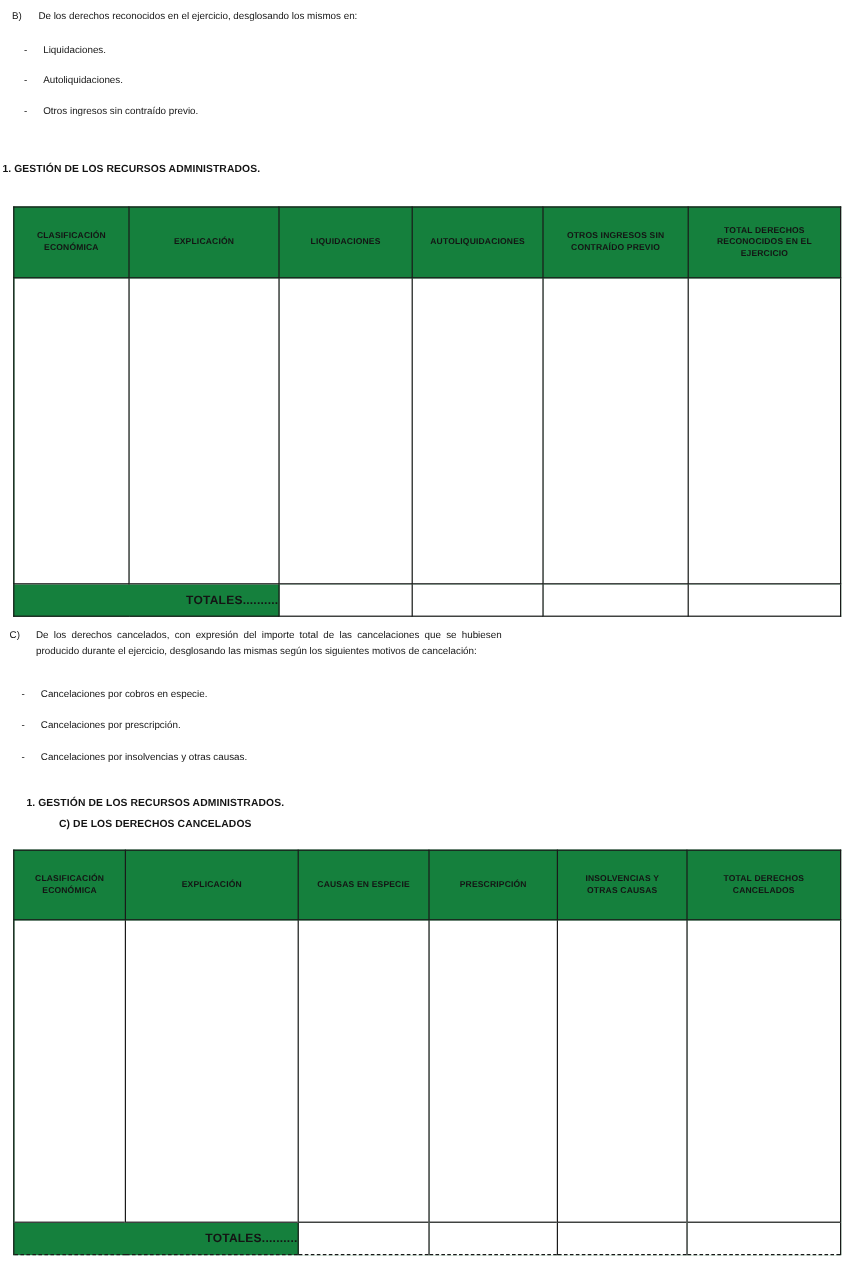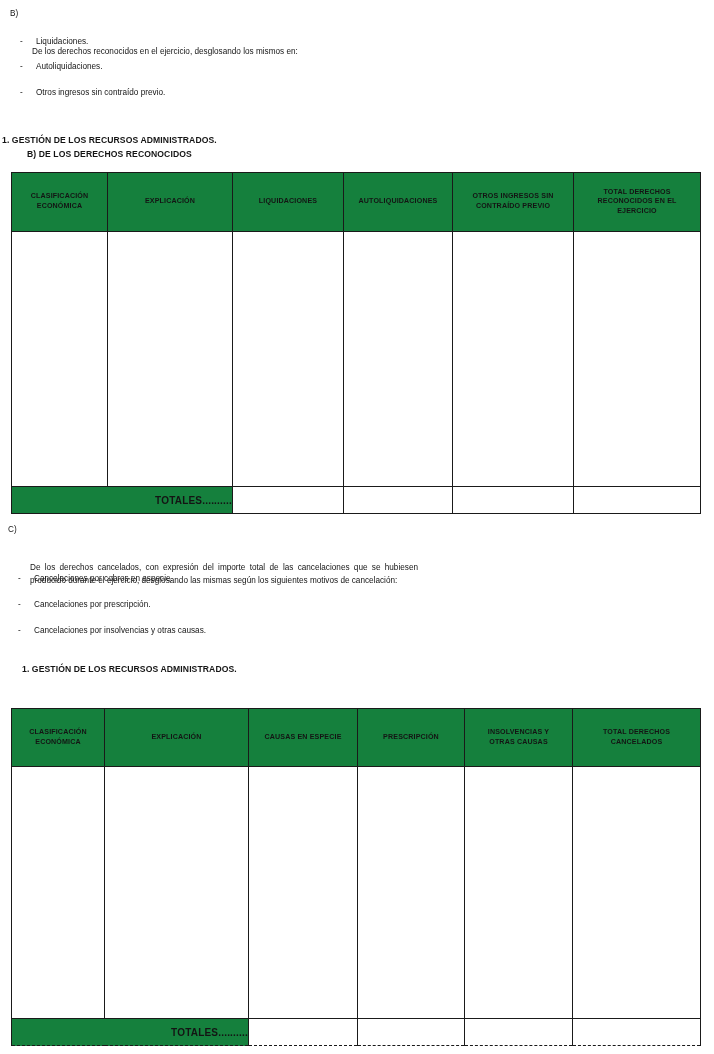--- a/index.html
+++ b/index.html
@@ -32,21 +32,20 @@
   }
   .para-marker {
     flex: 0 0 auto;
     width: 22px;
     font-size: 8.2px;
   }
   .para-text {
     flex: 1 1 auto;
     text-align: justify;
     font-size: 8.2px;
-    margin-top: 38px;
   }
 
   .bullet-row {
     position: absolute;
     display: flex;
     font-size: 8.2px;
   }
   .bullet-dash {
     flex: 0 0 auto;
     width: 16px;
@@ -130,21 +129,20 @@
     <span class="bullet-dash">-</span>
     <span class="bullet-text">Autoliquidaciones.</span>
   </div>
   <div class="bullet-row" style="left:20px; top:88px; width:420px;">
     <span class="bullet-dash">-</span>
     <span class="bullet-text">Otros ingresos sin contraído previo.</span>
   </div>
 
   <div class="heading-block" style="left:2px; top:133px;">
     <div class="heading-line">1. GESTIÓN DE LOS RECURSOS ADMINISTRADOS.</div>
-    <div class="heading-line">B) DE LOS DERECHOS RECONOCIDOS</div>
   </div>
 
   <table class="form-table" style="left:11px; top:172px; width:689px;">
     <colgroup>
       <col style="width:96px">
       <col style="width:125px">
       <col style="width:111px">
       <col style="width:109px">
       <col style="width:121px">
       <col style="width:127px">
@@ -207,20 +205,21 @@
     <span class="bullet-dash">-</span>
     <span class="bullet-text">Cancelaciones por prescripción.</span>
   </div>
   <div class="bullet-row" style="left:18px; top:626px; width:420px;">
     <span class="bullet-dash">-</span>
     <span class="bullet-text">Cancelaciones por insolvencias y otras causas.</span>
   </div>
 
   <div class="heading-block" style="left:22px; top:661px; line-height:2.0;">
     <div class="heading-line">1. GESTIÓN DE LOS RECURSOS ADMINISTRADOS.</div>
+    <div class="heading-line">C) DE LOS DERECHOS CANCELADOS</div>
   </div>
 
   <table class="form-table clipped-bottom" style="left:11px; top:708px; width:689px;">
     <colgroup>
       <col style="width:93px">
       <col style="width:144px">
       <col style="width:109px">
       <col style="width:107px">
       <col style="width:108px">
       <col style="width:128px">

